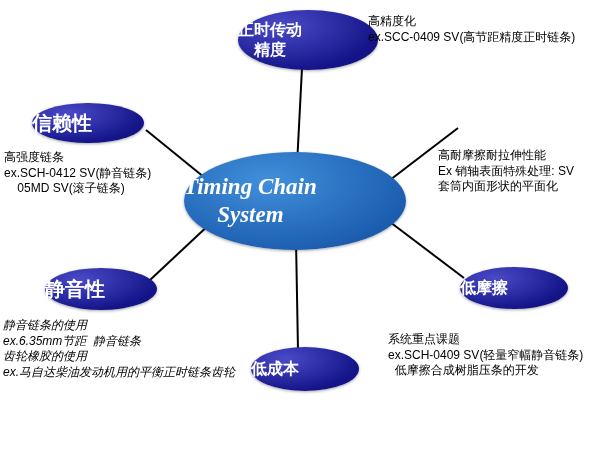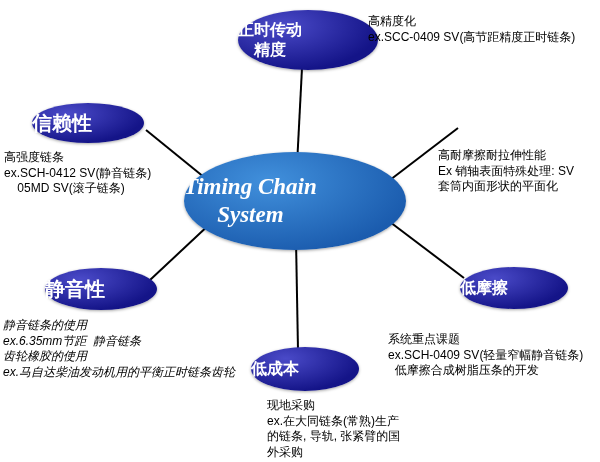--- a/index.html
+++ b/index.html
@@ -116,18 +116,14 @@
 
   <div class="annotation ann-quietness">静音链条的使用
 ex.6.35mm节距  静音链条
 齿轮橡胶的使用
 ex.马自达柴油发动机用的平衡正时链条齿轮</div>
 
   <div class="annotation ann-lowfriction">系统重点课题
 ex.SCH-0409 SV(轻量窄幅静音链条)
   低摩擦合成树脂压条的开发</div>
 
-  <div class="annotation ann-lowcost">现地采购
-ex.在大同链条(常熟)生产
-的链条, 导轨, 张紧臂的国
-外采购</div>
 
 </div>
 
 </body></html>

